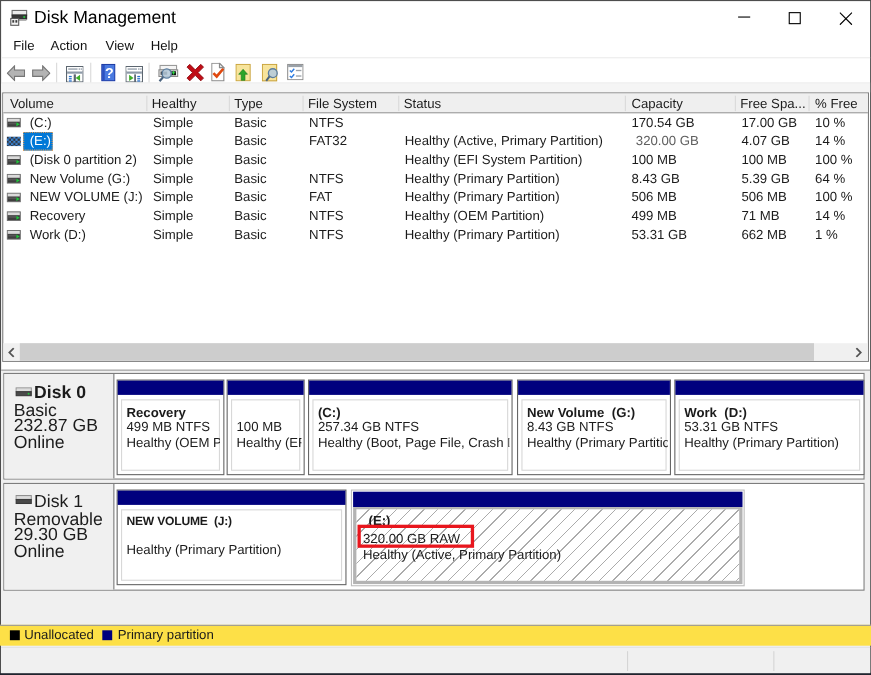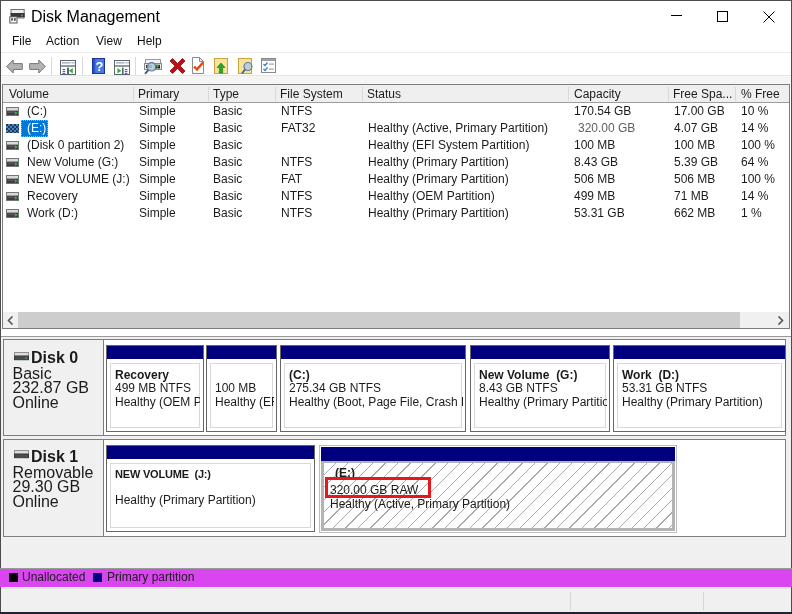--- a/index.html
+++ b/index.html
@@ -30,21 +30,21 @@
 
 .lower{position:absolute;left:1px;top:336px;width:790px;height:275px;background:#f0f0f0;border-top:1px solid #9a9a9a}
 .diskrow{position:absolute;left:3px;width:783px;background:#fff;border:1px solid #7d7d7d}
 .disklabel{position:absolute;left:0;top:0;width:100px;height:100%;background:#f0f0f0;border-right:1px solid #7d7d7d}
 .dl{position:absolute;left:8.5px;white-space:nowrap;font-size:16px}
 .part{position:absolute;border:1px solid #666;background:#fff}
 .pbar{position:absolute;left:0;top:0;width:100%;height:13px;background:#00007e}
 .pinner{position:absolute;left:3px;top:17px;right:3px;bottom:3px;border:1px solid #d8d8d8}
 .ptxt{position:absolute;left:8px;white-space:nowrap;font-size:12px;overflow:hidden}
 
-.legend{position:absolute;left:0px;top:568px;width:792px;height:19px;background:#d946ef;border-top:1px solid #9a9a9a}
+.legend{position:absolute;left:0px;top:568px;width:792px;height:19px;background:#fde047;border-top:1px solid #9a9a9a}
 .status{position:absolute;left:1px;top:588px;width:790px;height:24px;background:#f0f0f0;border-top:1px solid #e2e2e2}
 .ssep{position:absolute;top:3px;width:1px;height:18px;background:#d5d5d5}
 </style>
 </head>
 <body>
 <div class="win"></div>
 
 <svg class="a" style="left:9px;top:7px" width="17" height="17">
 <rect x="2" y="2.5" width="13.2" height="4.2" fill="#ececec" stroke="#6e6e6e"></rect>
 <rect x="2" y="6.7" width="13.2" height="3.6" fill="#383838" stroke="#2c2c2c"></rect>
@@ -142,21 +142,21 @@
 </svg>
 <div class="toolsep" style="left:51px"></div>
 <div class="toolsep" style="left:82px"></div>
 <div class="toolsep" style="left:135px"></div>
 <div class="toolbot"></div>
 <div class="toolgap"></div>
 
 <div class="table">
 <div class="thead">
 <div class="hcell" style="left:6px">Volume</div>
-<div class="hcell" style="left:135px">Primary</div>
+<div class="hcell" style="left:135px">Healthy</div>
 <div class="hcell" style="left:210px">Type</div>
 <div class="hcell" style="left:277px">File System</div>
 <div class="hcell" style="left:364px">Status</div>
 <div class="hcell" style="left:571px">Capacity</div>
 <div class="hcell" style="left:670px">Free Spa...</div>
 <div class="hcell" style="left:738px">% Free</div>
 <div class="hsep" style="left:130px"></div>
 <div class="hsep" style="left:205px"></div>
 <div class="hsep" style="left:272px"></div>
 <div class="hsep" style="left:359px"></div>
@@ -313,21 +313,21 @@
 <div class="part" style="left:202px;top:5px;width:71px;height:87px">
 <div class="pbar"></div>
       <div class="pinner"></div>
 <div class="ptxt" style="top:35px;width:59px">100 MB</div>
 <div class="ptxt" style="top:48.5px;width:59px">Healthy (EFI System Partition)</div>
 </div>
 <div class="part" style="left:276px;top:5px;width:186px;height:87px">
 <div class="pbar"></div>
       <div class="pinner"></div>
 <div class="ptxt" style="top:21.5px;font-weight:bold;width:174px">(C:)</div>
-<div class="ptxt" style="top:35px;width:174px">275.34 GB NTFS</div>
+<div class="ptxt" style="top:35px;width:174px">257.34 GB NTFS</div>
 <div class="ptxt" style="top:48.5px;width:174px">Healthy (Boot, Page File, Crash Du</div>
 </div>
 <div class="part" style="left:466px;top:5px;width:140px;height:87px">
 <div class="pbar"></div>
       <div class="pinner"></div>
 <div class="ptxt" style="top:21.5px;font-weight:bold;width:128px">New Volume&nbsp;&nbsp;(G:)</div>
 <div class="ptxt" style="top:35px;width:128px">8.43 GB NTFS</div>
 <div class="ptxt" style="top:48.5px;width:128px">Healthy (Primary Partitio</div>
 </div>
 <div class="part" style="left:609px;top:5px;width:173px;height:87px">
@@ -337,21 +337,21 @@
 <div class="ptxt" style="top:35px;width:160px">53.31 GB NTFS</div>
 <div class="ptxt" style="top:48.5px;width:160px">Healthy (Primary Partition)</div>
 </div>
 </div>
 <div id="disk1" class="diskrow" style="top:439px;height:98px">
 <div class="disklabel">
 <svg class="a" style="left:10px;top:10px" width="15" height="9">
         <rect x="0.5" y="0.5" width="14" height="3.6" fill="#dcdcdc" stroke="#909090"></rect>
         <rect x="0.5" y="4.1" width="14" height="3.6" fill="#4a4a4a" stroke="#3a3a3a"></rect>
       </svg>
-<div class="dl" style="left:27px;top:4px;font-weight:bold;line-height:13px;padding-top:6px">Disk 1</div>
+<div class="dl" style="left:27px;top:4px;font-weight:normal;line-height:13px;padding-top:6px">Disk 1</div>
 <div class="dl" style="top:26px;line-height:13px">Removable</div>
 <div class="dl" style="top:40px;line-height:13px">29.30 GB</div>
 <div class="dl" style="top:54.5px;line-height:13px">Online</div>
 </div>
 <div class="part" style="left:102px;top:5px;width:209px;height:87px">
 <div class="pbar"></div>
       <div class="pinner"></div>
 <div class="ptxt" style="top:22px;font-weight:bold;width:197px;font-size:11px;letter-spacing:-0.2px">NEW VOLUME&nbsp;&nbsp;(J:)</div>
 <div class="ptxt" style="top:47px;width:197px">Healthy (Primary Partition)</div>
 </div>

